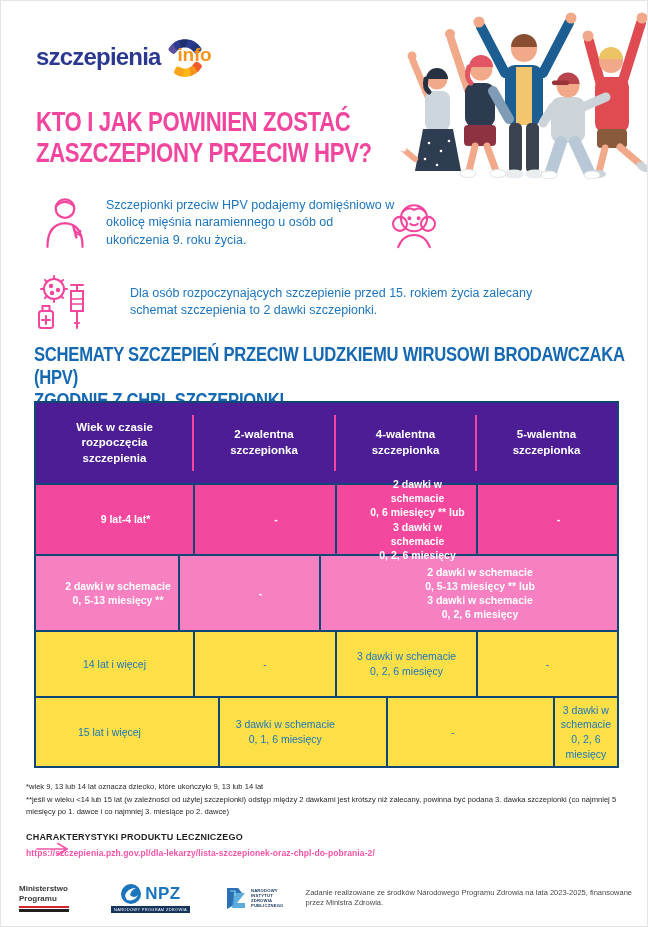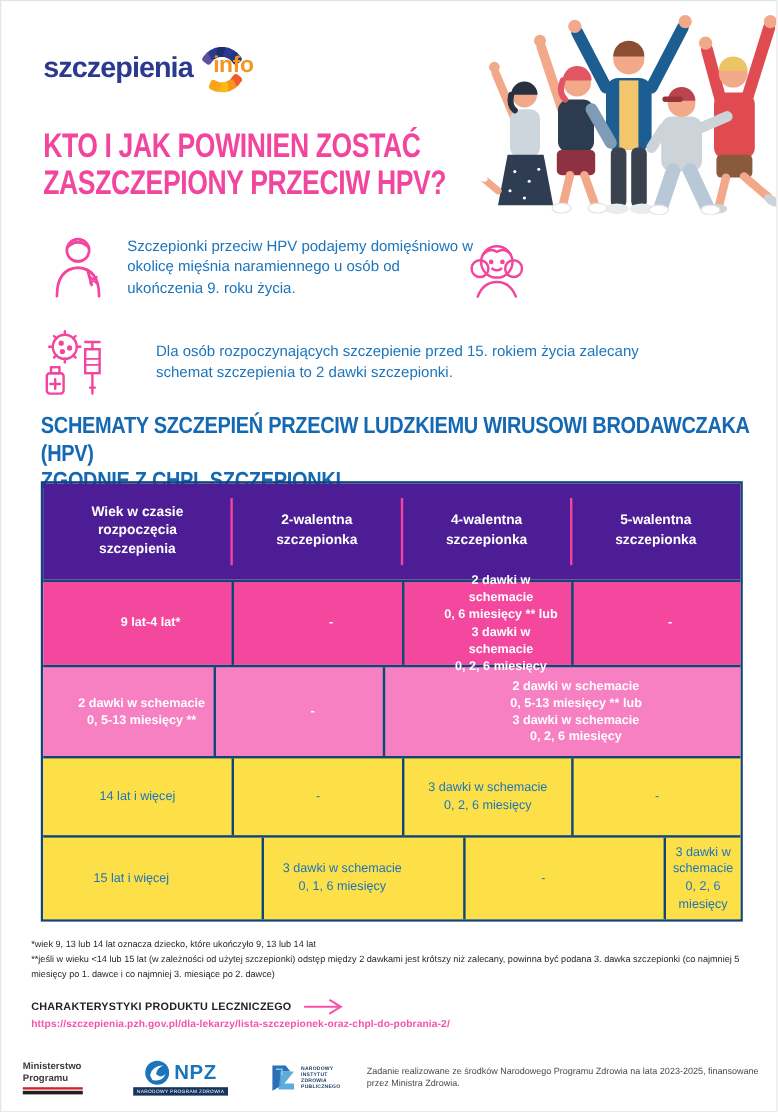--- a/index.html
+++ b/index.html
@@ -70,21 +70,21 @@
   .row-pink .cell, .row-pink2 .cell { color:#fff; font-weight:bold; font-size:10.5px; line-height:1.35;padding-left:28px; }
   .row-white { background:#fde047; }
   .row-white .cell { color:#1c75bc; font-size:10.5px; line-height:1.4; }
   .rw-1 { height:66px; } .rw-2 { height:70px;gap:35px; }
 
   
   .footnotes { position:absolute; left:25px; top:780px; width:600px; color:#231f20; font-size:7.6px; line-height:1.55; }
   .footnotes p { margin-bottom:1px; }
 
   
-  .cta { position:absolute; left:25px; top:831px; display:flex; align-items:center; }
+  .cta { position:absolute; left:25px; top:831px; display:flex; align-items:flex-start;flex-direction:column; }
   .cta-label { font-size:9px; font-weight:bold; color:#231f20; letter-spacing:0.2px; }
   .cta-arrow { margin-left:10px; }
   .cta-link { position:absolute; left:25px; top:847px; font-size:8.5px; color:#f553a8; text-decoration:none; font-weight:bold; letter-spacing:0.1px; }
 
   
   .footer { position:absolute; left:18px; top:882px; right:10px; display:flex; align-items:center; }
   .ministry { width:62px; }
   .ministry-name { font-size:8px; font-weight:bold; color:#3a3a3a; line-height:1.2; white-space:pre-line; }
   .ministry-bar-red { width:50px; height:1.5px; background:#d22630; margin-top:3px; }
   .ministry-bar-dark { width:50px; height:2.5px; background:#231f20; margin-top:1.5px; }

